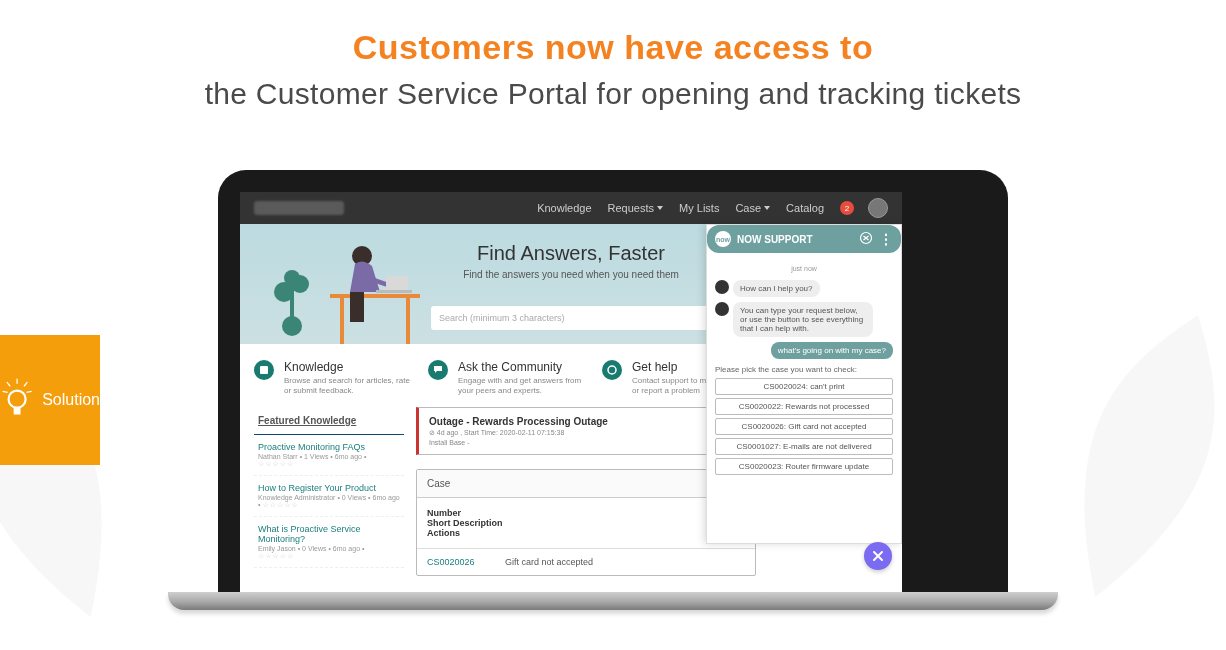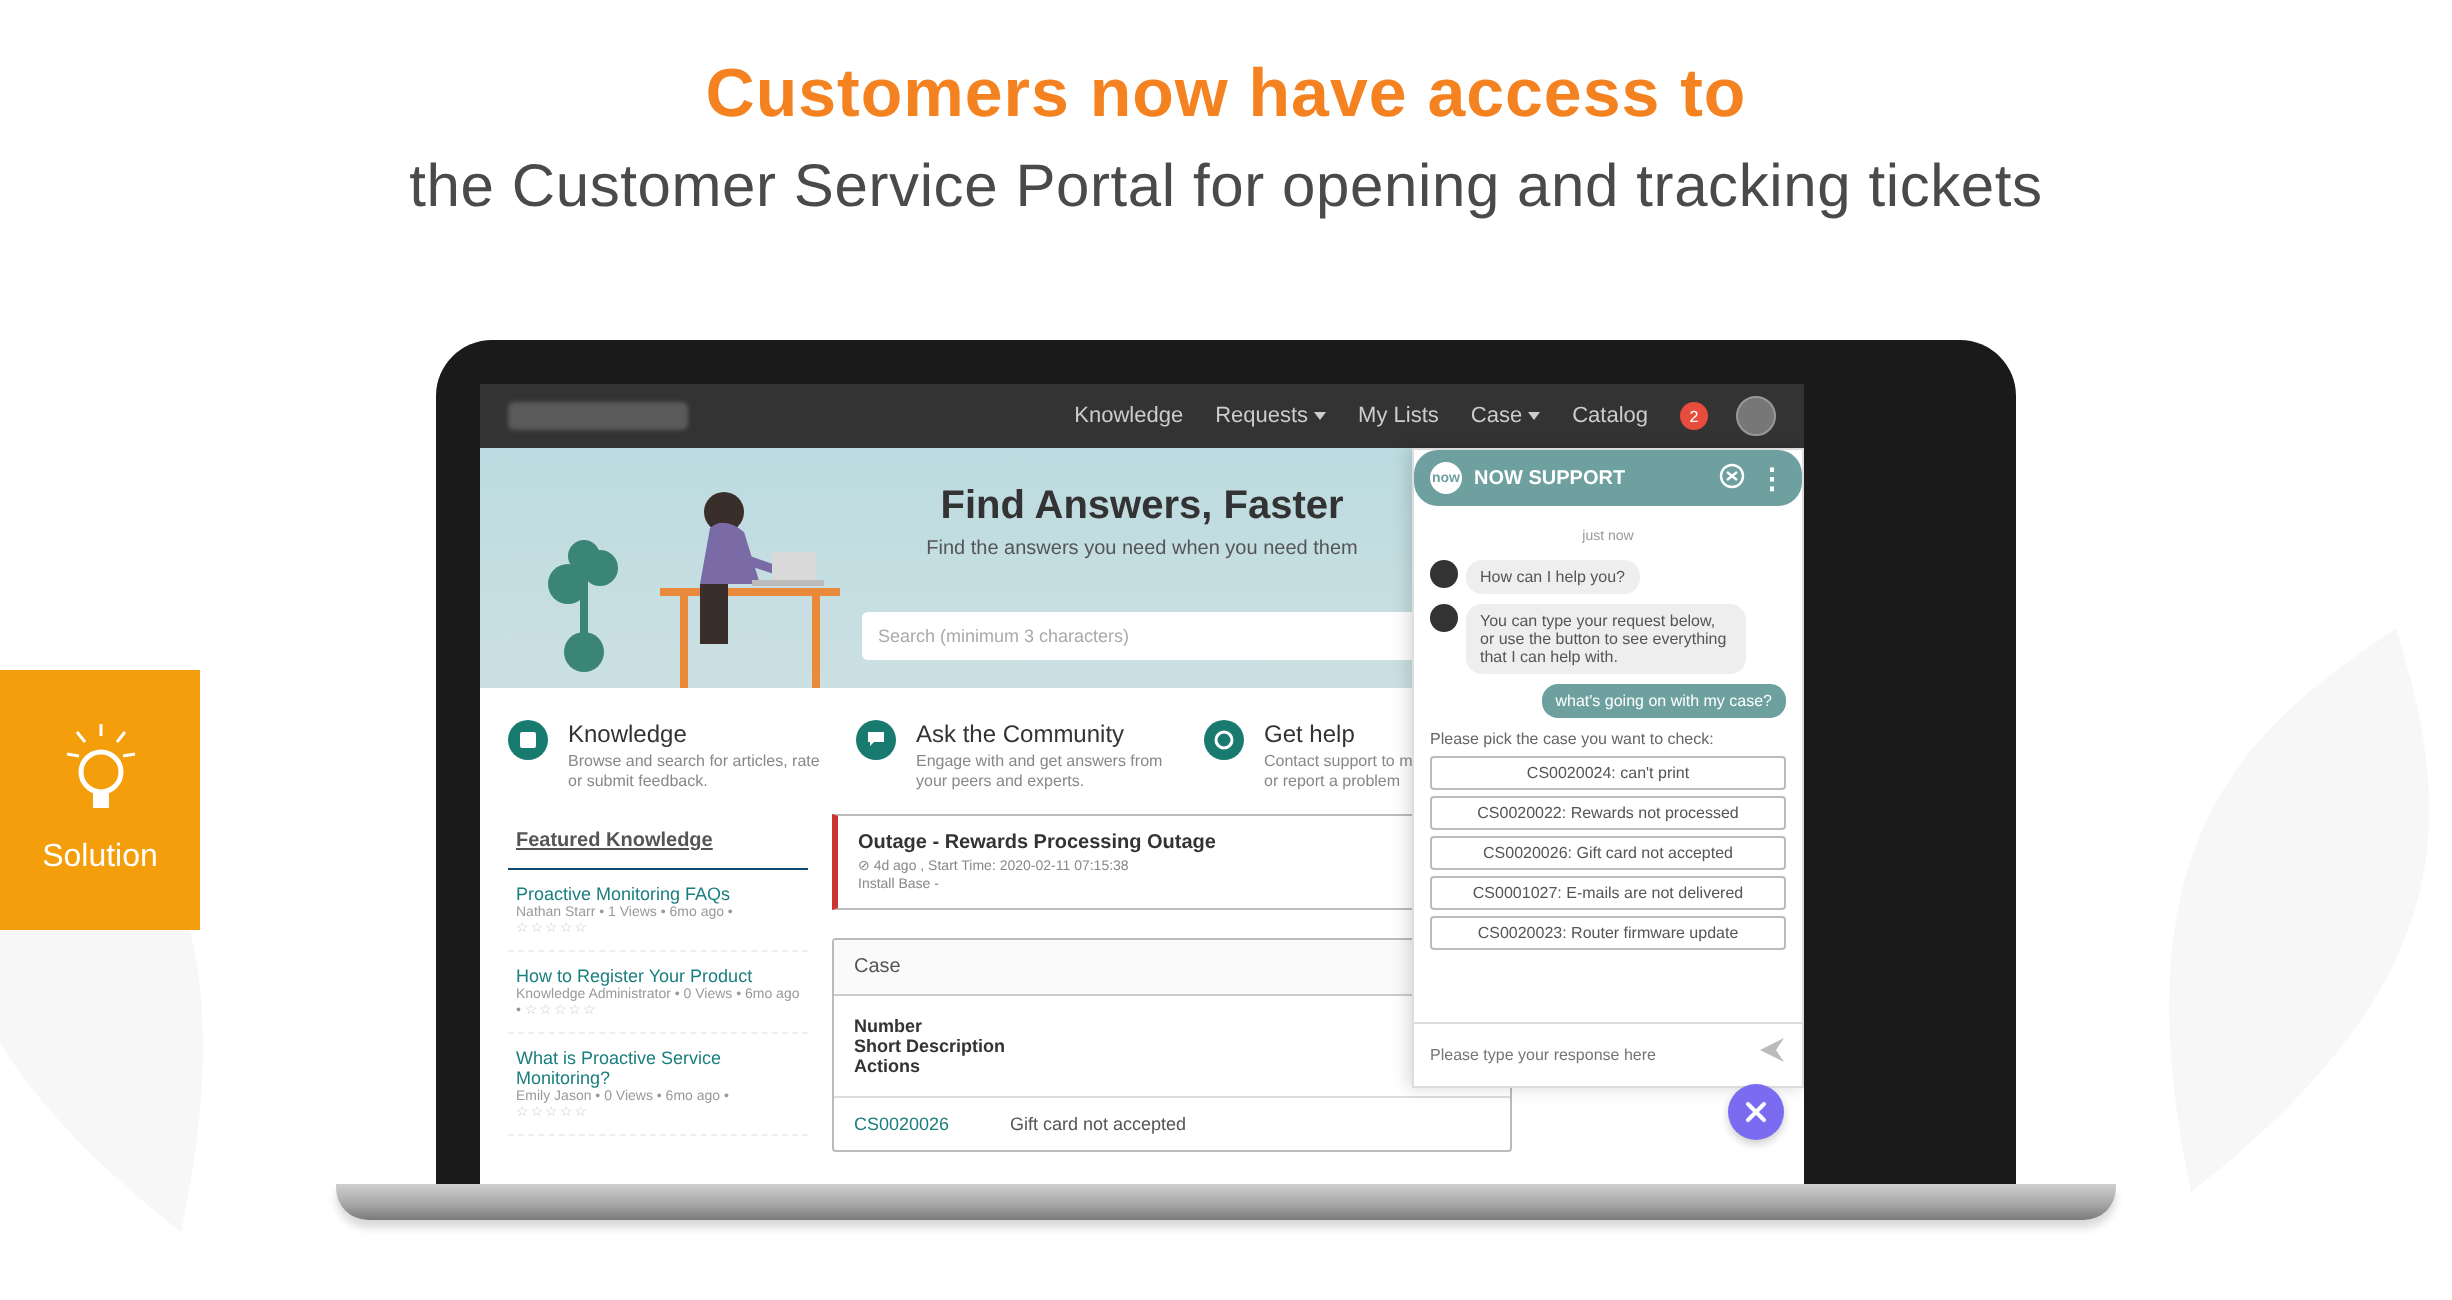--- a/index.html
+++ b/index.html
@@ -6,21 +6,21 @@
     body { width:1226px; height:650px; background:#fff; overflow:hidden; position:relative; }
     .leaf { position:absolute; opacity:.06; }
     .leaf svg { width:200px; height:300px; }
     .leaf-left { left:-60px; bottom:20px; transform:rotate(-20deg) scaleX(-1); }
     .leaf-right { right:-20px; bottom:40px; transform:rotate(20deg); }
 
     .hero { text-align:center; padding-top:28px; }
     .hero .l1 { color:#f48220; font-size:34px; font-weight:700; letter-spacing:.5px; }
     .hero .l2 { color:#4a4a4a; font-size:30px; font-weight:500; margin-top:10px; letter-spacing:.3px; }
 
-    .solution-badge { position:absolute; left:0; top:335px; width:100px; height:130px; background:#f59e0b; color:#fff; display:flex; flex-direction:column; align-items:center; justify-content:center; gap:8px; }
+    .solution-badge { position:absolute; left:0; top:335px; width:100px; height:130px; background:#f59e0b; color:#fff; display:flex; align-items:center; justify-content:center; gap:8px; }
     .solution-badge svg { width:45px; height:50px; }
     .solution-badge span { font-size:16px; font-weight:500; }
 
     .laptop { position:absolute; left:50%; top:170px; transform:translateX(-50%); width:790px; }
     .bezel { background:#1a1a1a; border-radius:28px 28px 0 0; padding:22px 22px 0; }
     .screen { background:#fff; width:662px; height:400px; overflow:hidden; position:relative; }
     .base { height:18px; background:linear-gradient(#cfcfcf,#a8a8a8 55%,#7a7a7a); border-radius:0 0 16px 16px; margin:0 -50px; box-shadow:0 4px 4px rgba(0,0,0,.15);}
 
     
     .nav { height:32px; background:#333; color:#ddd; display:flex; align-items:center; padding:0 14px; font-size:11px; }
@@ -28,21 +28,21 @@
     .nav-spacer{ flex:1; }
     .nav-item { margin-left:16px; color:#ccc; cursor:pointer; display:flex; align-items:center; gap:3px;}
     .nav-cart { margin-left:16px; display:flex; align-items:center; gap:4px;}
     .nav-num { background:#e74c3c; color:#fff; border-radius:50%; width:14px; height:14px; font-size:8px; display:flex; align-items:center; justify-content:center;}
     .avatar { width:20px; height:20px; border-radius:50%; background:#777; border:1px solid #999; margin-left:14px;}
     .caret { width:0;height:0;border-left:3px solid transparent;border-right:3px solid transparent;border-top:4px solid #ccc;}
 
     
     .banner { height:120px; background:linear-gradient(#bcdbe0,#cce0e3); position:relative; }
     .banner-text { position:absolute; top:18px; left:50%; transform:translateX(-50%); text-align:center; }
-    .banner-text h2 { font-size:20px; font-weight:700; color:#333; }
+    .banner-text h2 { font-size:20px; font-weight:400; color:#333; }
     .banner-text p { font-size:10px; color:#555; margin-top:4px;}
     .search { position:absolute; bottom:14px; left:50%; transform:translateX(-50%); width:280px; height:24px; background:#fff; border-radius:3px; display:flex; align-items:center; padding:0 8px; font-size:9px; color:#aaa; }
     .illus { position:absolute; left:20px; top:10px; }
     .illus svg { width:160px; height:110px; }
 
     
     .cards-row { display:flex; padding:16px 14px 10px; gap:14px; }
     .card { display:flex; gap:10px; width:160px; }
     .card .ico { width:20px; height:20px; border-radius:50%; background:#197b6f; color:#fff; display:flex; align-items:center; justify-content:center; flex-shrink:0; }
     .card .ico svg { width:10px; height:10px; fill:#fff; }
@@ -286,28 +286,20 @@
           <div class="msg-row msg-user">
             <div class="msg-bubble">what's going on with my case?</div>
           </div>
           <div class="chat-prompt">Please pick the case you want to check:</div>
           <div class="case-btn">CS0020024: can't print</div>
           <div class="case-btn">CS0020022: Rewards not processed</div>
           <div class="case-btn">CS0020026: Gift card not accepted</div>
           <div class="case-btn">CS0001027: E-mails are not delivered</div>
           <div class="case-btn">CS0020023: Router firmware update</div>
         </div>
-        <div class="chat-input-row">
-          <input placeholder="Please type your response here" style="">
-          <span class="send-ico">
-            <svg width="14" height="14" viewBox="0 0 14 14">
-                <path d="M1 7 L13 1 L9 7 L13 13 Z" fill="#bbb"></path>
-              </svg>
-          </span>
-        </div>
       </div>
       <div class="fab">
         <svg width="12" height="12" viewBox="0 0 12 12">
             <path d="M2 2 L10 10 M10 2 L2 10" stroke="#fff" stroke-width="2" stroke-linecap="round"></path>
           </svg>
       </div>
     </div>
   </div>
   <div class="base"></div>
 </div>

